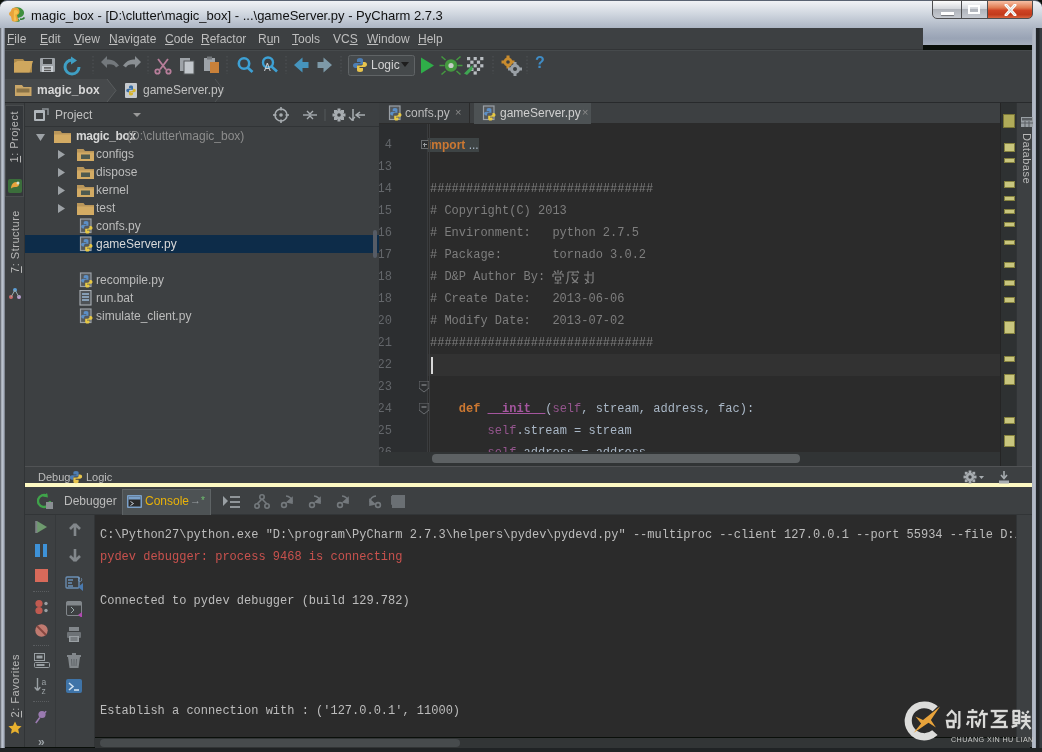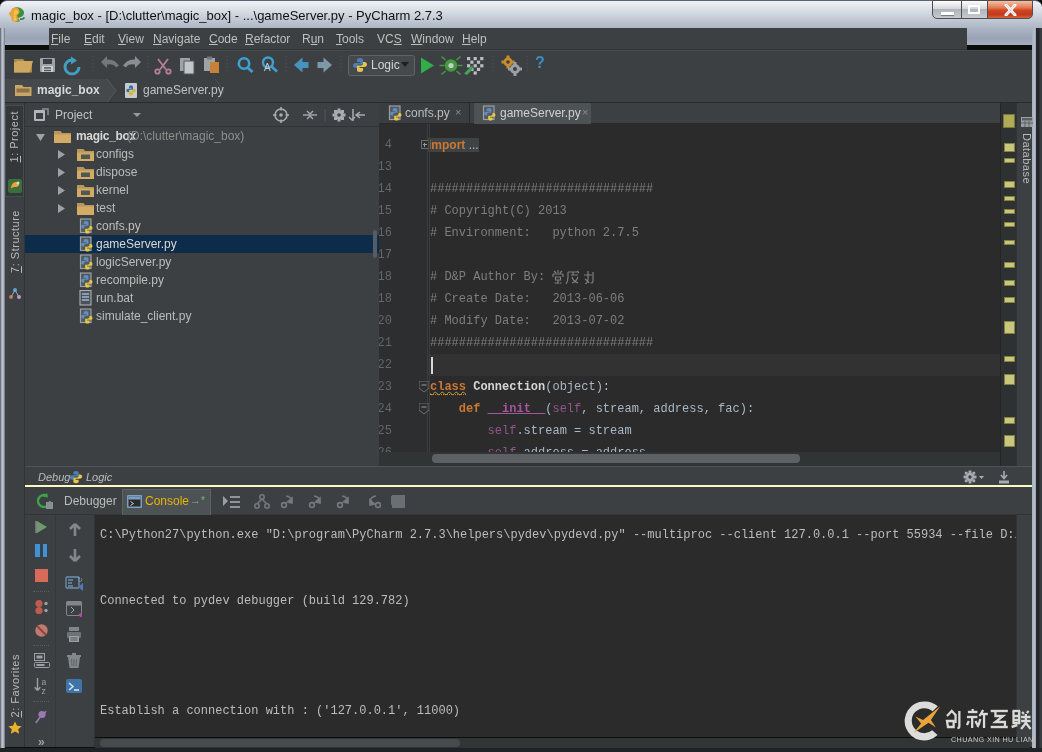--- a/index.html
+++ b/index.html
@@ -10,40 +10,40 @@
 #title .ttext{left:31px;top:7px;font-size:13px;color:#111;white-space:nowrap;}
 .capbtn{position:absolute;top:0;height:19px;border:1px solid #4e4e50;box-sizing:border-box;}
 #btnmin{left:932px;width:30px;background:linear-gradient(#fdfdfd,#d4d7dc 45%,#b0b4bb 50%,#c6cad1);border-radius:0 0 0 5px;}
 #btnmax{left:961px;width:27px;background:linear-gradient(#fdfdfd,#d4d7dc 45%,#b0b4bb 50%,#c6cad1);}
 #btnclose{left:987px;width:46px;background:linear-gradient(#f7c0a5 0%,#e07a50 40%,#cf4425 55%,#c23a1b 80%,#d9633e 100%);border-radius:0 0 5px 0;}
 
 .brdL{left:0;top:28px;width:5px;height:720px;background:linear-gradient(to right,#52565e,#c3cad4 40%,#aab2c0 70%,#6e737b);}
 .brdR{left:1032px;top:28px;width:10px;height:720px;background:linear-gradient(to right,#aab2c0 0%,#b6bdc9 30%,#8e97a5 40%,#23272b 45%,#23272b 72%,#383d42 78%,#383d42 100%);}
 .brdB{left:0px;top:748px;width:1042px;height:4px;background:#202325;}
 
-#menubar{left:5px;top:28px;width:918px;height:22px;background:#3d4042;border-bottom:1px solid #333537;box-sizing:border-box;margin-left:44px;}
+#menubar{left:5px;top:28px;width:918px;height:22px;background:#3d4042;border-bottom:1px solid #333537;box-sizing:border-box;}
 .mi{position:absolute;top:4px;font-size:12px;color:#bfbfbf;}
 .mi u{text-decoration:underline;}
 #toolbar{left:5px;top:50px;width:1027px;height:29px;background:#3d4042;border-top:1px solid #464a4c;box-sizing:border-box;}
 #crumbs{left:5px;top:79px;width:1027px;height:24px;background:#3d4042;border-bottom:1px solid #282a2c;box-sizing:border-box;}
 
 #lstrip{left:5px;top:103px;width:20px;height:644px;background:#3d4042;border-right:1px solid #313436;box-sizing:border-box;}
 .vtextL{position:absolute;writing-mode:vertical-rl;transform:rotate(180deg);font-size:11px;color:#b8b8b8;letter-spacing:0.5px;}
 
 #pphead{left:25px;top:103px;width:354px;height:24px;background:#3d4042;border-bottom:1px solid #313436;box-sizing:border-box;}
 #ptree{left:25px;top:127px;width:354px;height:339px;background:#3d4042;}
 .trow{position:absolute;left:0;width:354px;height:18px;font-size:12px;color:#bcbcbc;white-space:nowrap;}
 
 #tabrow{left:379px;top:103px;width:621px;height:21px;background:#3d4042;border-bottom:1px solid #2b2b2b;box-sizing:border-box;}
 #editor{left:379px;top:124px;width:621px;height:342px;background:#2b2b2b;overflow:hidden;}
 #estripe{left:1000px;top:103px;width:16px;height:363px;background:#2e3132;border-left:1px solid #252525;box-sizing:border-box;}
 #rstrip{left:1016px;top:103px;width:16px;height:644px;background:#3d4042;border-left:1px solid #313436;box-sizing:border-box;}
 .vtextR{position:absolute;writing-mode:vertical-rl;font-size:11px;color:#b8b8b8;letter-spacing:0.5px;}
 
-#dbghead{left:25px;top:466px;width:1007px;height:21px;background:#3d4042;border-top:1px solid #515355;border-bottom:2px solid #fef9c3;box-sizing:border-box;font-style:italic;}
+#dbghead{left:25px;top:466px;width:1007px;height:21px;background:#3d4042;border-top:1px solid #515355;border-bottom:4px solid #fef9c3;box-sizing:border-box;}
 #dbgtabs{left:25px;top:487px;width:1007px;height:28px;background:#3d4042;border-bottom:1px solid #323537;box-sizing:border-box;}
 #dtool1{left:25px;top:515px;width:31px;height:232px;background:#3d4042;border-right:1px solid #36393b;box-sizing:border-box;}
 #dtool2{left:56px;top:515px;width:39px;height:232px;background:#3d4042;border-right:1px solid #323537;box-sizing:border-box;}
 #console{left:95px;top:515px;width:921px;height:222px;background:#2b2b2b;overflow:hidden;}
 .cline{position:absolute;left:5px;font-size:12px;line-height:22px;color:#bcbcbc;white-space:pre;}
 #cscroll{left:95px;top:738px;width:935px;height:10px;background:#323536;}
 .codeline{position:absolute;left:0;font-size:12px;line-height:22px;white-space:pre;color:#a9b7c6;}
 .cmt{color:#7e7e7e;}
 .kw{color:#cc7832;font-weight:bold;}
 .gnum{position:absolute;right:0;font-size:12px;line-height:22px;color:#63666a;}
@@ -333,26 +333,20 @@
           <use href="#pyfile"></use>
         </svg>
         <span class="abs" style="left:71px;top:2px;">confs.py</span>
       </div>
  <div class="trow" style="top:108px;background:#0d2c49;">
         <svg class="abs" style="left:53px;top:1px;" width="16" height="16" viewBox="0 0 16 16">
           <use href="#pyfile"></use>
         </svg>
         <span class="abs" style="left:71px;top:2px;color:#d8d8d8;">gameServer.py</span>
       </div>
- <div class="trow" style="top:126px;">
-        <svg class="abs" style="left:53px;top:1px;" width="16" height="16" viewBox="0 0 16 16">
-          <use href="#pyfile"></use>
-        </svg>
-        <span class="abs" style="left:71px;top:2px;">logicServer.py</span>
-      </div>
  <div class="trow" style="top:144px;">
         <svg class="abs" style="left:53px;top:1px;" width="16" height="16" viewBox="0 0 16 16">
           <use href="#pyfile"></use>
         </svg>
         <span class="abs" style="left:71px;top:2px;">recompile.py</span>
       </div>
  <div class="trow" style="top:162px;">
         <svg class="abs" style="left:54px;top:1px;" width="13" height="16">
           <rect x="1" y="0.5" width="11" height="14.5" fill="#4e5256" stroke="#aab0b6" stroke-width="1.1"></rect>
           <g stroke="#9fc0de" stroke-width="1.4">
@@ -397,39 +391,39 @@
  <div class="abs" style="left:45px;top:18.5px;width:1px;height:4px;background:#9a9da0;"></div>
  <div class="codeline" style="top:10px;left:49px;"><span style="background:#3e4445;"><span class="kw">import</span> <span style="color:#a9b7c6;">...</span></span></div>
  <div class="gnum mono" style="top:32px;right:608px;">13</div>
  <div class="gnum mono" style="top:54px;right:608px;">14</div>
  <div class="codeline cmt mono" style="top:54px;left:51px;">###############################</div>
  <div class="gnum mono" style="top:76px;right:608px;">15</div>
  <div class="codeline cmt mono" style="top:76px;left:51px;"># Copyright(C) 2013</div>
  <div class="gnum mono" style="top:98px;right:608px;">16</div>
  <div class="codeline cmt mono" style="top:98px;left:51px;"># Environment:   python 2.7.5</div>
  <div class="gnum mono" style="top:120px;right:608px;">17</div>
+ <div class="codeline cmt mono" style="top:120px;left:51px;"># Package:       tornado 3.0.2</div>
  <div class="gnum mono" style="top:142px;right:608px;">18</div>
  <div class="codeline cmt mono" style="top:142px;left:51px;"># D&amp;P Author By: </div>
  <svg class="abs" style="left:173px;top:146px;" width="46" height="14" viewBox="0 0 46 14">
   <g stroke="#7e7e7e" stroke-width="1.2" fill="none">
    <path d="M6 0 v3 M2 1 l2 2 M10 1 l-2 2 M1 4 h10 M1 4 v3 M11 4 v3 M3.5 7 h5 v3 h-5 z M6 10 v4 M2.5 13 h3.5 M9.5 13 h-2"></path>
    <path d="M16 2 h11 M16 2 v5 q0 4 -2 7 M19 5 h7 M21 2 v3 M20 7 q1 4 6 6 M26 7 q-2 5 -6 6 M25 1 l2 2"></path>
    <path d="M32 5 h8 M36 1 v8 q0 4 -3 5 M33 9 q3 2 4 4 M41 2 v9 q0 2 -1.5 2 h-1"></path>
   </g>
  </svg>
  <div class="gnum mono" style="top:164px;right:608px;">18</div>
  <div class="codeline cmt mono" style="top:164px;left:51px;"># Create Date:   2013-06-06</div>
  <div class="gnum mono" style="top:186px;right:608px;">20</div>
  <div class="codeline cmt mono" style="top:186px;left:51px;"># Modify Date:   2013-07-02</div>
  <div class="gnum mono" style="top:208px;right:608px;">21</div>
  <div class="codeline cmt mono" style="top:208px;left:51px;">###############################</div>
  <div class="gnum mono" style="top:230px;right:608px;">22</div>
  <div class="abs" style="left:52px;top:233px;width:2px;height:17px;background:#d8d8d8;"></div>
  <div class="gnum mono" style="top:252px;right:608px;">23</div>
- <div class="codeline mono" style="top:252px;left:51px;"><span class="kw" style="border-bottom:1px dotted #cc7832;text-decoration:underline wavy #baa039 1px;">class</span> <span style="color:#d5d5d5;font-weight:bold;">Connection</span>(object):</div>
  <div class="gnum mono" style="top:274px;right:608px;">24</div>
  <div class="codeline mono" style="top:274px;left:51px;">    <span class="kw">def</span> <span style="color:#a5569f;font-weight:bold;text-decoration:underline;">__init__</span>(<span style="color:#94558d;">self</span>, stream, address, fac):</div>
  <div class="gnum mono" style="top:296px;right:608px;">25</div>
  <div class="codeline mono" style="top:296px;left:51px;">        <span style="color:#94558d;">self</span>.stream = stream</div>
  <div class="gnum mono" style="top:318px;right:608px;">26</div>
  <div class="codeline mono" style="top:318px;left:51px;">        <span style="color:#94558d;">self</span>.address = address</div>
 
  <svg class="abs" style="left:40px;top:257px;" width="11" height="12">
         <path d="M0 0 h10 v7 l-5 4 -5-4z" fill="none" stroke="#6a6d70"></path>
         <line x1="2.5" y1="4" x2="7.5" y2="4" stroke="#9a9da0"></line>
@@ -630,20 +624,21 @@
         </g>
       </svg>
  <svg class="abs" style="left:10px;top:164px;" width="16" height="15">
         <rect x="0" y="0" width="16" height="14" rx="2" fill="#3f74a8"></rect>
         <path d="M3 4 l4 3.5 -4 3.5" stroke="#cfe0ef" stroke-width="1.6" fill="none"></path>
         <line x1="8" y1="11" x2="13" y2="11" stroke="#cfe0ef" stroke-width="1.6"></line>
       </svg>
 </div>
 <div class="abs" id="console">
  <div class="cline mono" style="top:9px;">C:\Python27\python.exe "D:\program\PyCharm 2.7.3\helpers\pydev\pydevd.py" --multiproc --client 127.0.0.1 --port 55934 --file D:/</div>
+ <div class="cline mono" style="top:31px;color:#c9524e;">pydev debugger: process 9468 is connecting</div>
  <div class="cline mono" style="top:75px;">Connected to pydev debugger (build 129.782)</div>
  <div class="cline mono" style="top:185px;">Establish a connection with : ('127.0.0.1', 11000)</div>
 </div>
 <div class="abs" id="cscroll">
  <div class="abs" style="left:5px;top:1px;width:360px;height:8px;background:#474b4d;border-radius:4px;"></div>
 </div>
 
 <div class="abs" id="wmark" style="left:902px;top:700px;width:138px;height:46px;">
  <svg class="abs" style="left:0;top:0;" width="138" height="46" viewBox="0 0 138 46">
   <path d="M22 1.5 a19.5 19.5 0 1 0 13.6 33.6 l-5.4-4.8 a12.5 12.5 0 1 1 0.4 -19 l5.2-5 A19.5 19.5 0 0 0 22 1.5z" fill="#dcdcda"></path>

